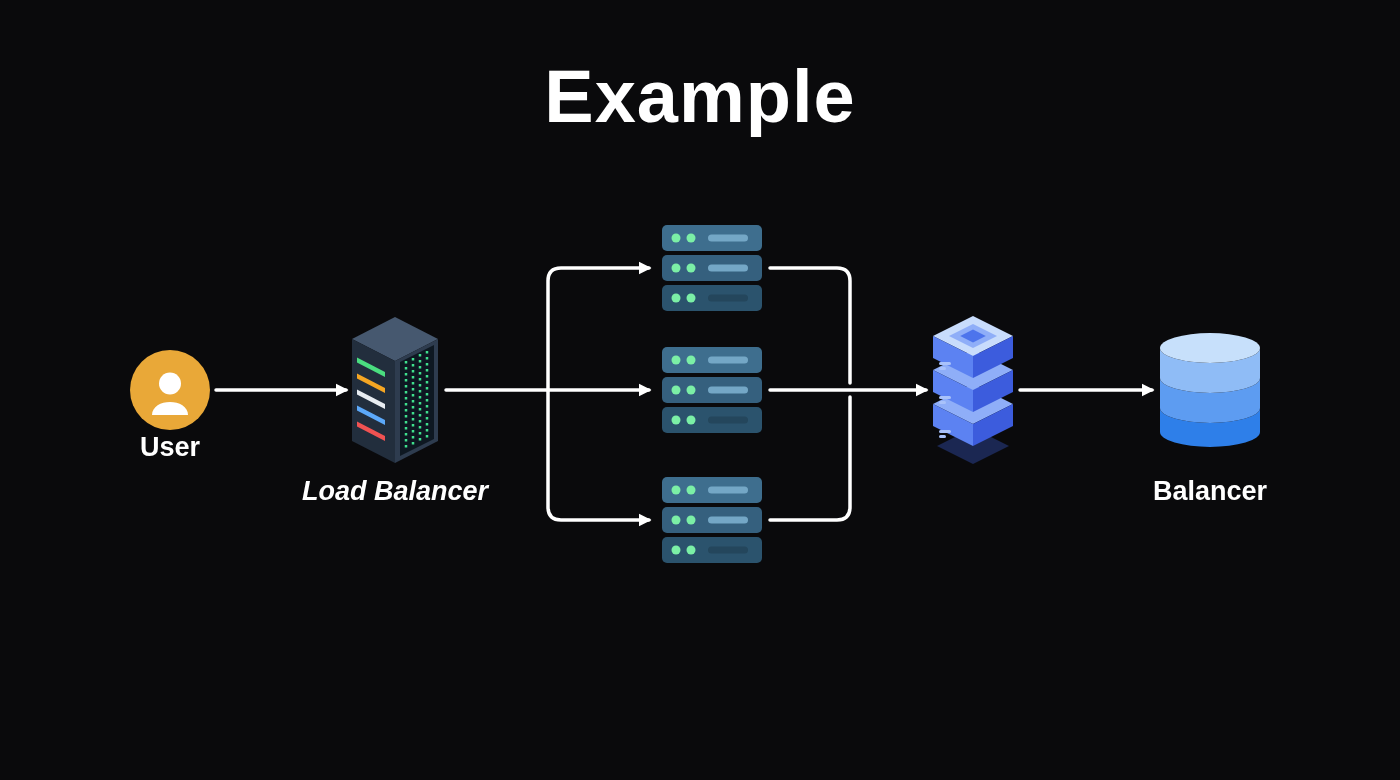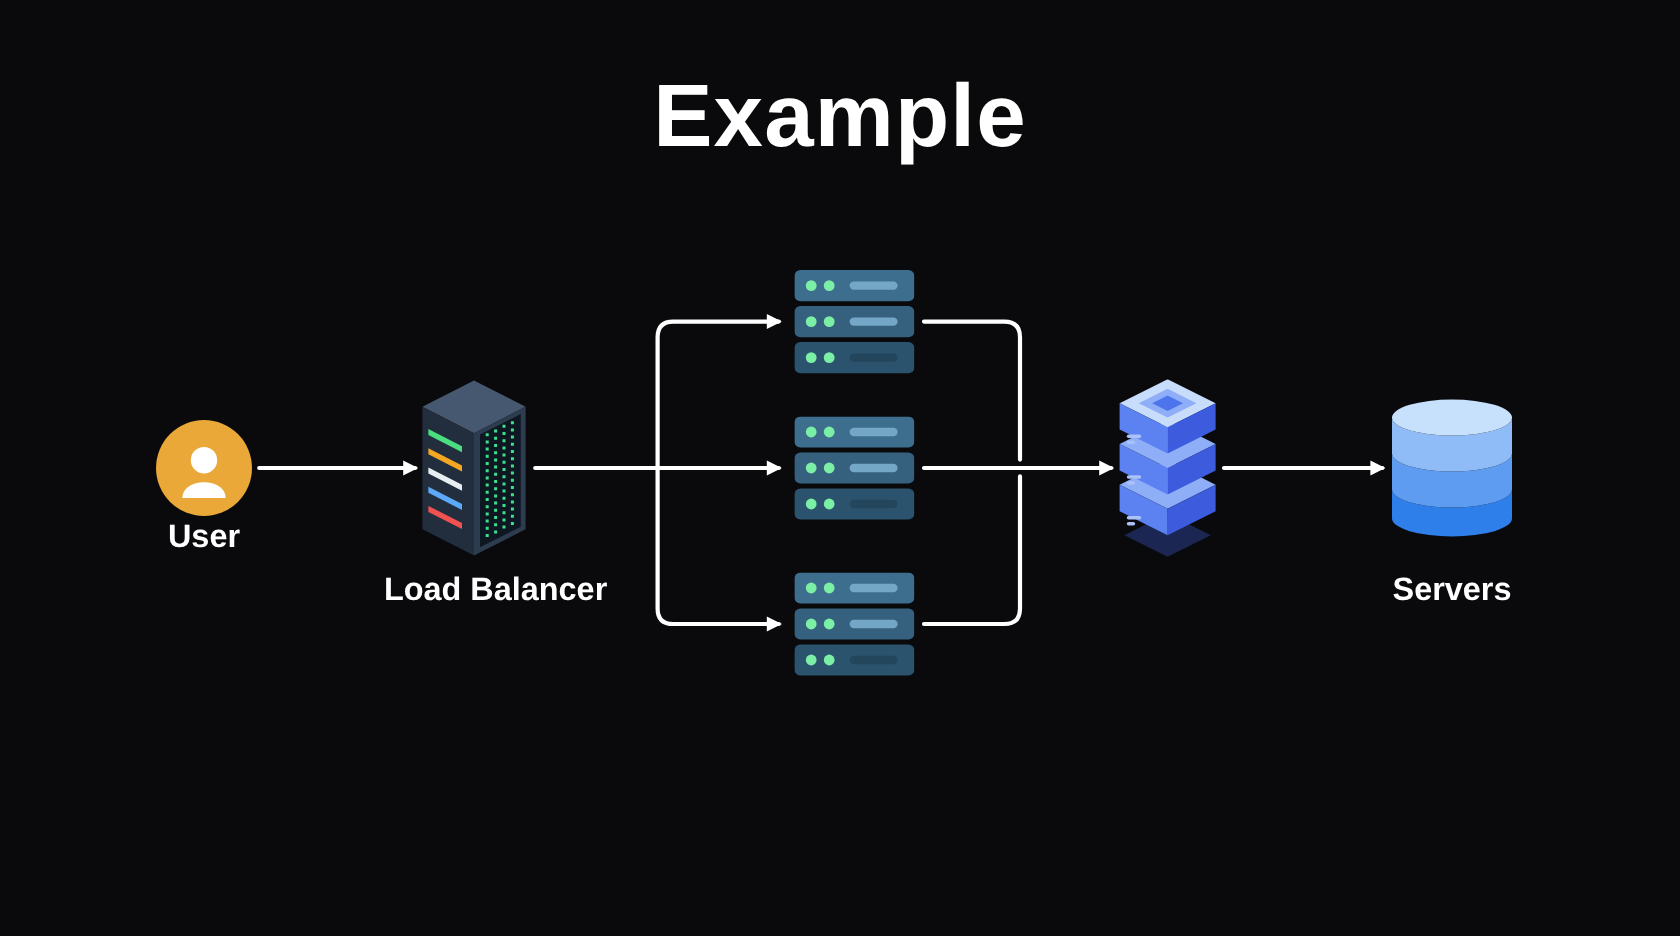--- a/index.html
+++ b/index.html
@@ -76,21 +76,21 @@
         <polygon points="17,106.6 45,120.9 45,125.9 17,111.6" fill="#F05252"></polygon>
       </g>
       <polygon points="60,47 94,30 94,124 60,141" fill="#0E1822"></polygon>
       <g stroke="#3FE08D" stroke-width="2.5" stroke-dasharray="2.5 3.5">
         <line x1="66" y1="46" x2="66" y2="136"></line>
         <line x1="73" y1="43" x2="73" y2="133"></line>
         <line x1="80" y1="39" x2="80" y2="129"></line>
         <line x1="87" y1="36" x2="87" y2="126"></line>
       </g>
     </svg>
-    <div class="node-label" style="left:413px; top:476px;">Load Balancer</div>
+    <div class="node-label" style="left:395px; top:476px;font-style:italic;">Load Balancer</div>
   </div>
 
   <div class="node">
     <svg class="node-icon" style="left:662px; top:225px;" width="100" height="92" viewBox="0 0 100 92">
       <g>
         <rect x="0" y="0" width="100" height="26" rx="5" fill="#3E6E8E"></rect>
         <circle cx="14" cy="13" r="4.5" fill="#7BEFA6"></circle>
           <circle cx="29" cy="13" r="4.5" fill="#7BEFA6"></circle>
         <rect x="46" y="9.5" width="40" height="7" rx="3.5" fill="#74A7C6"></rect>
         <rect x="0" y="30" width="100" height="26" rx="5" fill="#35607E"></rect>
@@ -166,16 +166,16 @@
     </svg>
   </div>
 
   <div class="node">
     <svg class="node-icon" style="left:1158px; top:332px;" width="104" height="116" viewBox="0 0 104 116">
       <path d="M2,76 A50,15 0 0 0 102,76 L102,100 A50,15 0 0 1 2,100 Z" fill="#2E7FE9"></path>
       <path d="M2,46 A50,15 0 0 0 102,46 L102,76 A50,15 0 0 1 2,76 Z" fill="#5D9CF1"></path>
       <path d="M2,16 A50,15 0 0 0 102,16 L102,46 A50,15 0 0 1 2,46 Z" fill="#8FBCF6"></path>
       <ellipse cx="52" cy="16" rx="50" ry="15" fill="#C7E0FB"></ellipse>
     </svg>
-    <div class="node-label" style="left:1210px; top:476px;">Servers</div>
+    <div class="node-label" style="left:1210px; top:476px;">Balancer</div>
   </div>
 
 </div>
 
 </body></html>

